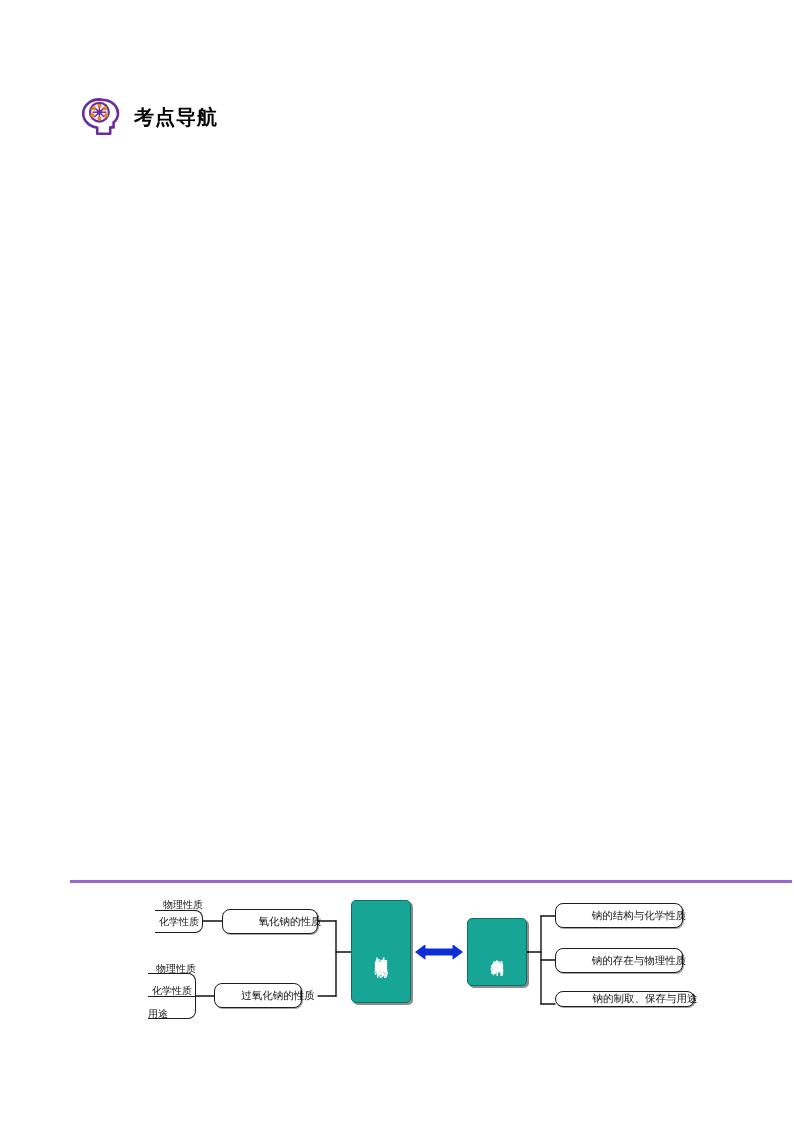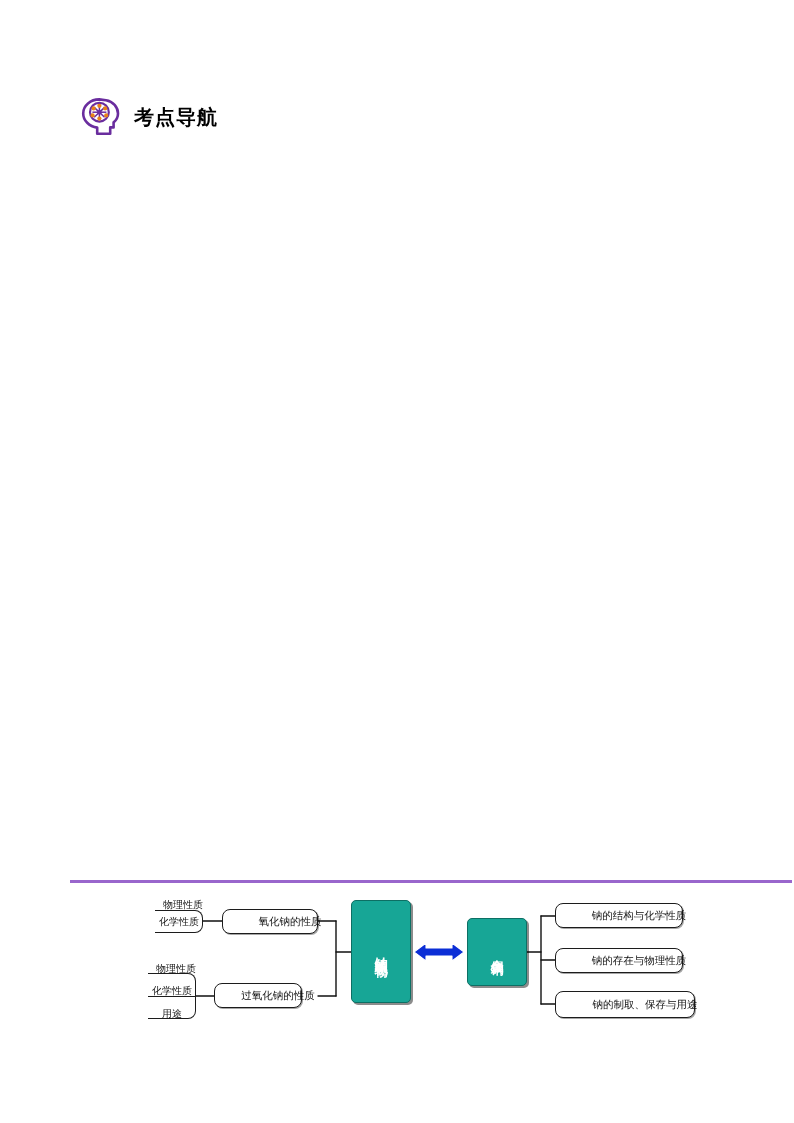--- a/index.html
+++ b/index.html
@@ -122,21 +122,21 @@
 
   
   #node-na-oxides  { left: 351px; top: 14px; width: 60px;  height: 103px; }
   #node-metal-na   { left: 467px; top: 32px; width: 60px;  height: 68px;  }
 
   #node-nao-prop   { left: 222px; top: 23px; width: 96px;  height: 25px; }
   #node-na2o2-prop { left: 214px; top: 97px; width: 88px; height: 25px; }
 
   #node-r1 { left: 555px; top: 17px;  width: 128px; height: 25px; }
   #node-r2 { left: 555px; top: 62px;  width: 128px; height: 25px; }
-  #node-r3 { left: 555px; top: 105px; width: 140px; height: 27px; }
+  #node-r3 { left: 555px; top: 105px; width: 140px; height: 16px; }
 </style>
 </head>
 <body>
 
 <div id="header-block">
   <svg id="brain-head-icon" viewBox="0 0 40 42">
 
     <path d="M26 4.2
              C33 5.2 38 11 38 17.6
              C38 21.3 36.3 24.3 33.6 26.4
@@ -193,21 +193,21 @@
     </g>
   </svg>
 
   <div class="bracket" style="left:155px; top:24px; width:48px; height:23px;"></div>
   <div class="leaf-label" style="left:155px; top:12px; width:48px;">物理性质</div>
   <div class="leaf-label" style="left:155px; top:29px; width:48px; text-align:center;">化学性质</div>
 
   <div class="bracket" style="left:148px; top:87px; width:48px; height:46px;"></div>
   <div class="leaf-label" style="left:148px; top:76px; width:48px;">物理性质</div>
   <div class="leaf-label" style="left:148px; top:98px; width:48px; text-align:center;">化学性质</div>
-  <div class="leaf-label" style="left:148px; top:121px; width:48px; text-align:center;">用途</div>
+  <div class="leaf-label" style="left:148px; top:121px; width:48px; text-align:left;">用途</div>
 
   <div style="position:absolute; left:148px; top:110px; width:48px; height:1.3px; background:#1c1c1c;"></div>
 
   <div class="node node-white" id="node-nao-prop">氧化钠的性质</div>
   <div class="node node-white" id="node-na2o2-prop">过氧化钠的性质</div>
 
   <div class="node node-teal" id="node-na-oxides">
     <span class="vtext">钠的氧化物</span>
   </div>
   <div class="node node-teal" id="node-metal-na">

